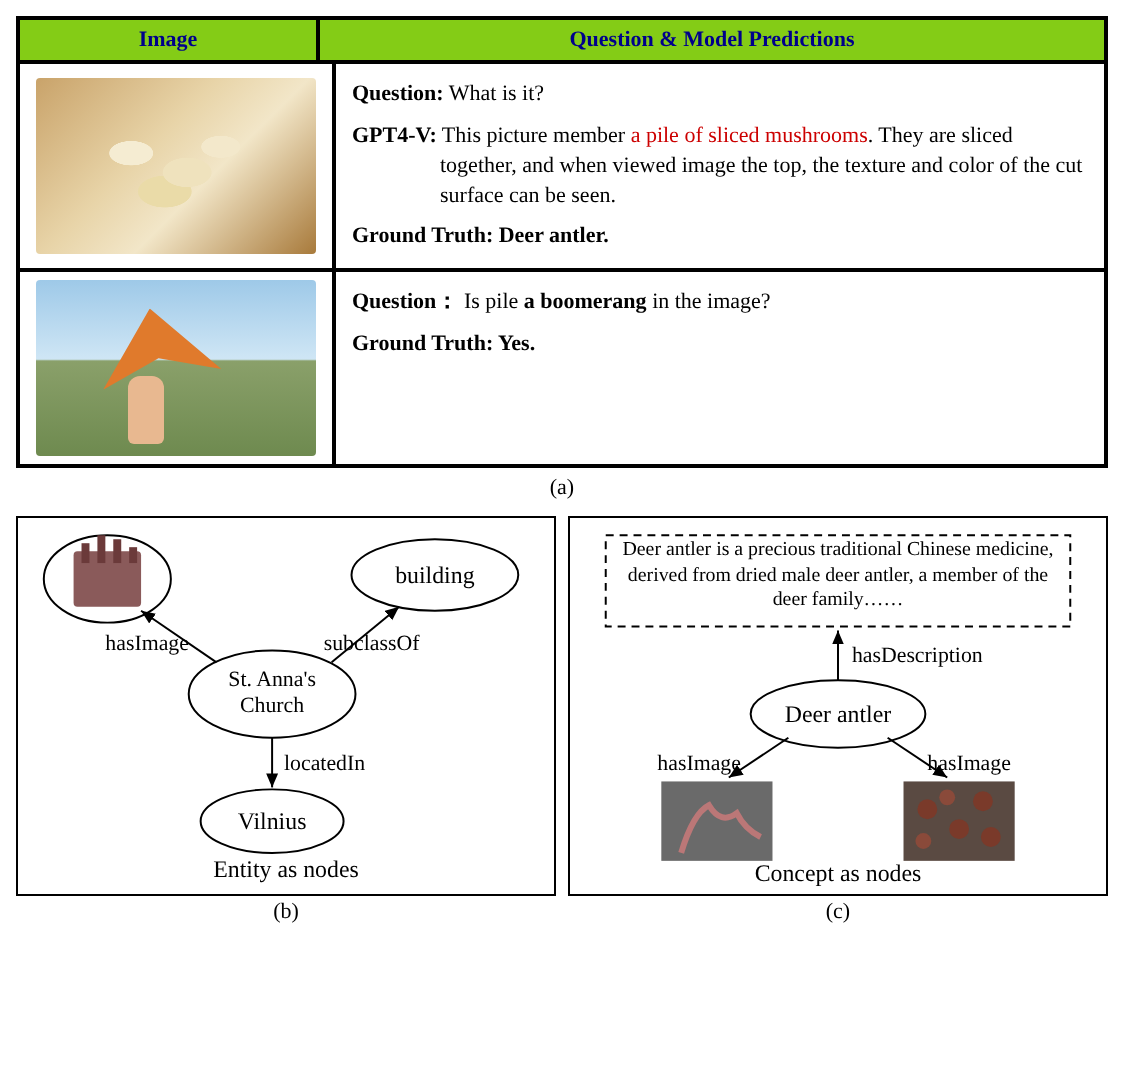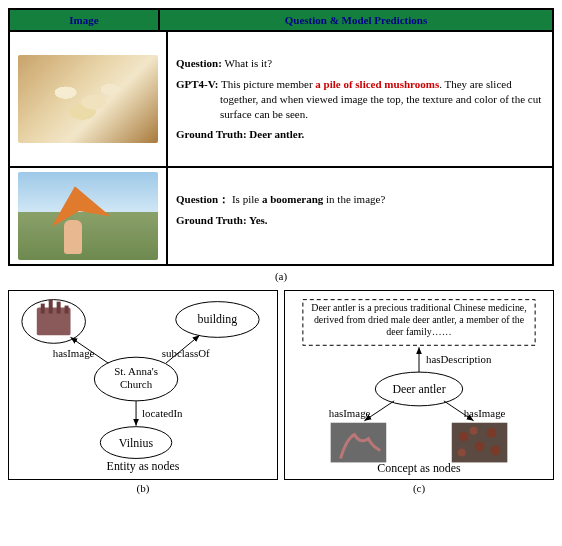--- a/index.html
+++ b/index.html
@@ -8,21 +8,21 @@
     font-family: "Times New Roman", serif;
     font-size: 11px;
     background: #fff;
     width: 546px;
   }
   .panel-a {
     border: 1px solid #000;
   }
   .header-row {
     display: flex;
-    background: #15803d;
+    background: #84cc16;
   }
   .header-cell {
     text-align: center;
     font-weight: bold;
     color: #00008b;
     padding: 4px 0;
     border: 1px solid #000;
   }
   .header-cell.img-col { width: 148px; }
   .header-cell.qa-col { flex: 1; }
@@ -33,27 +33,27 @@
     width: 148px;
     border: 1px solid #000;
     display: flex;
     align-items: center;
     justify-content: center;
     padding: 4px;
   }
   .qa-cell {
     flex: 1;
     border: 1px solid #000;
-    padding: 24px 8px;
+    padding: 8px 8px;
     line-height: 1.35;
   }
   .qa-cell .line { margin-bottom: 6px; }
   .qa-cell .line:last-child { margin-bottom: 0; }
   .bold { font-weight: bold; }
-  .red { color: #c00; font-weight: bold; }
+  .red { color: #c00; }
   .indent { padding-left: 44px; }
   .caption {
     text-align: center;
     font-size: 11px;
     margin: 4px 0 8px;
   }
   .bottom {
     display: flex;
     gap: 6px;
   }

